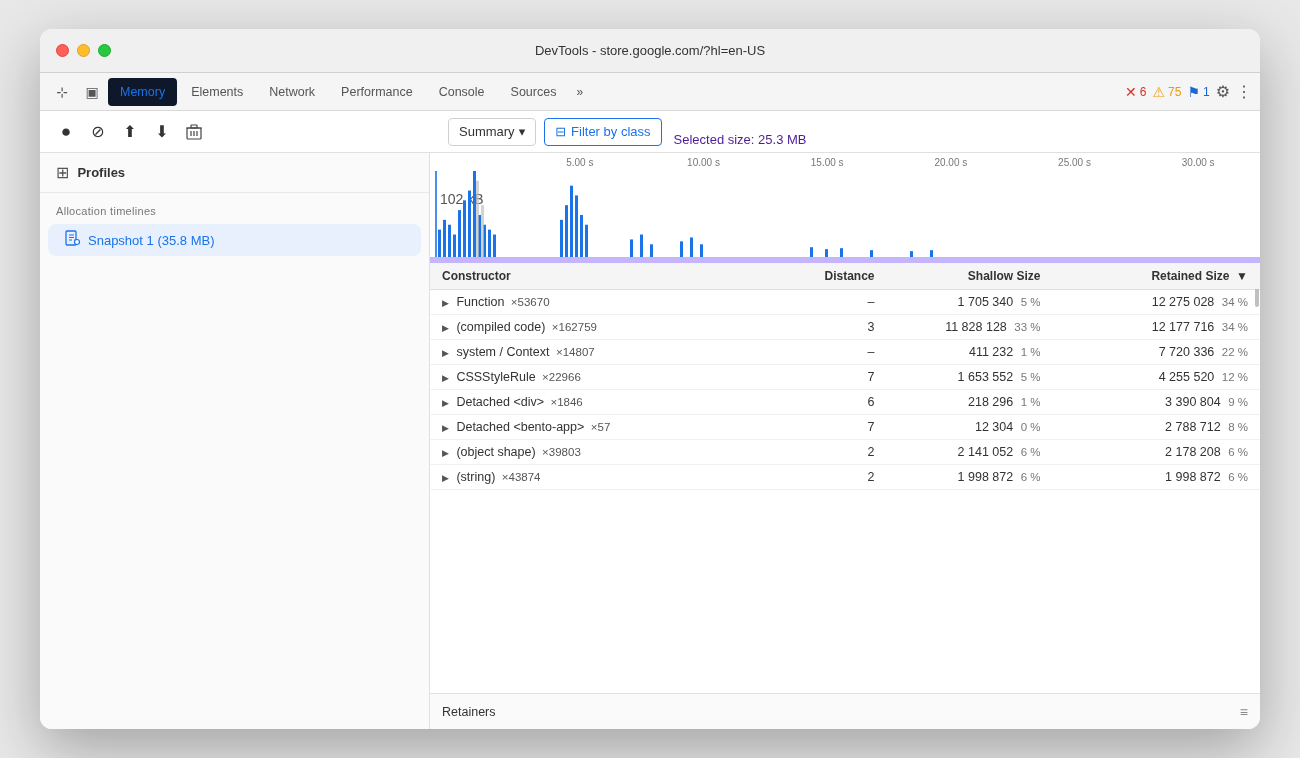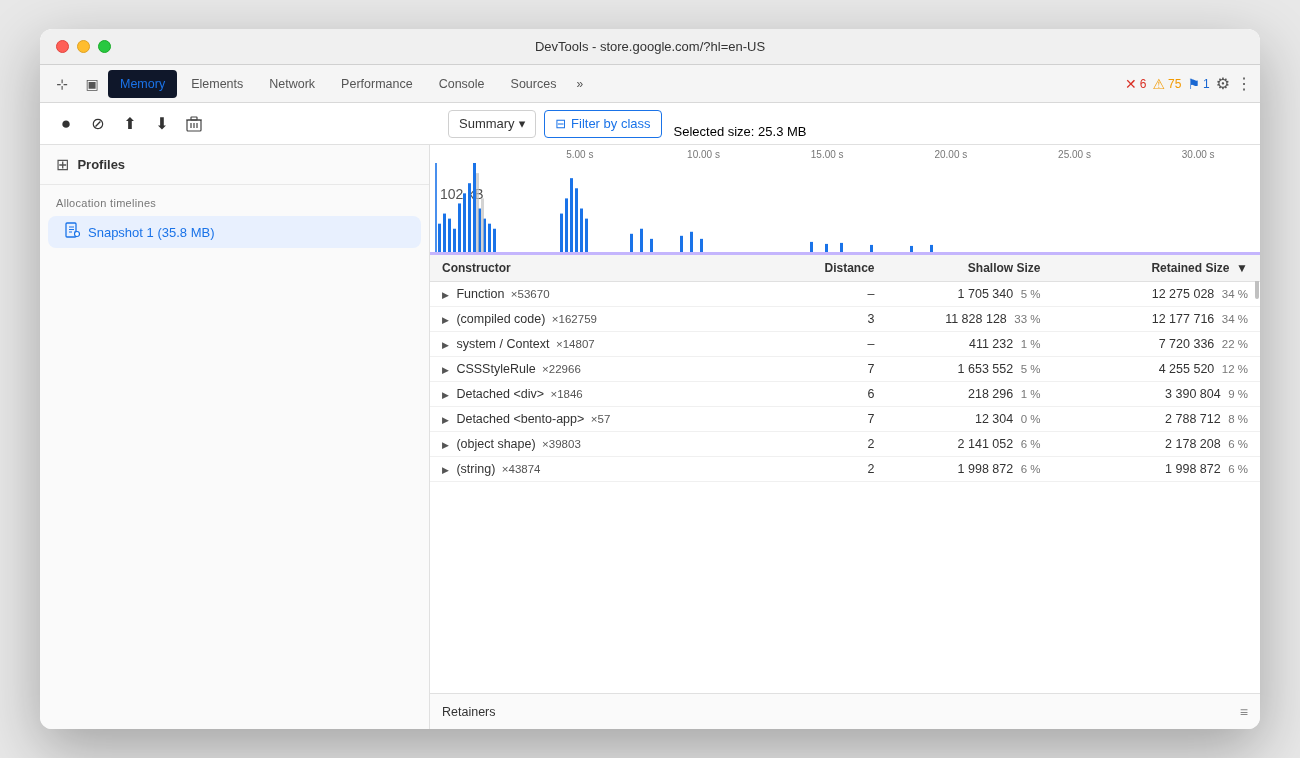--- a/index.html
+++ b/index.html
@@ -18,21 +18,21 @@
       border-radius: 12px;
       box-shadow: 0 20px 60px rgba(0,0,0,0.3);
       display: flex;
       flex-direction: column;
       overflow: hidden;
     }
     
     .title-bar {
       background: #f0f0f0;
       border-bottom: 1px solid #d0d0d0;
-      height: 36px;
+      height: 44px;
       display: flex;
       align-items: center;
       padding: 0 16px;
       position: relative;
       border-radius: 12px 12px 0 0;
     }
     .traffic-lights {
       display: flex;
       gap: 8px;
     }
@@ -178,21 +178,21 @@
       border: 1px solid #1a73e8;
       border-radius: 4px;
       font-size: 13px;
       color: #1a73e8;
       cursor: pointer;
       background: white;
       height: 28px;
     }
     .selected-size {
       font-size: 13px;
-      color: #000000;
+      color: #4c1d95;
       margin-left: 4px;
       margin-top: 16px;
     }
 
     
     .main-content {
       flex: 1;
       display: flex;
       overflow: hidden;
     }
@@ -241,21 +241,21 @@
     
     .right-panel {
       flex: 1;
       display: flex;
       flex-direction: column;
       overflow: hidden;
     }
     
     .timeline {
       height: 110px;
-      border-bottom: 3px solid #c4b5fd;
+      border-bottom: 6px solid #c4b5fd;
       position: relative;
       background: #ffffff;
       overflow: hidden;
     }
     .timeline-header {
       display: flex;
       position: absolute;
       top: 4px;
       left: 0;
       right: 0;

